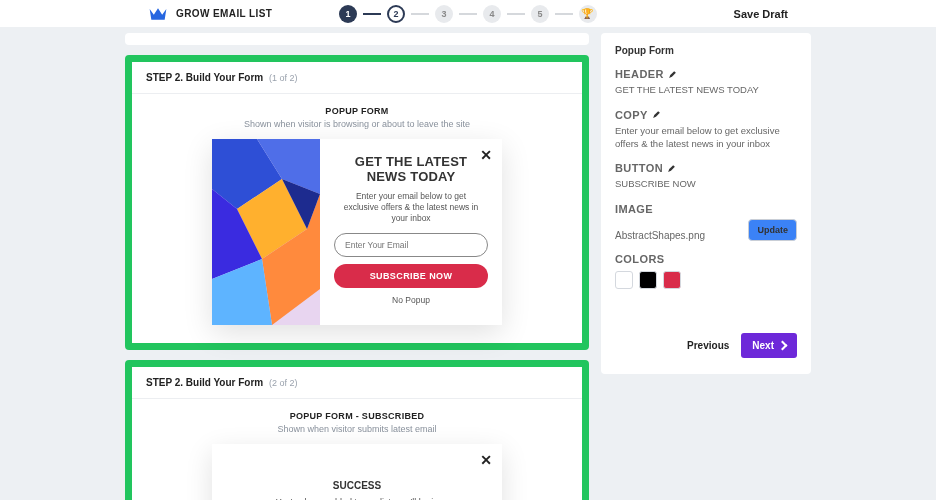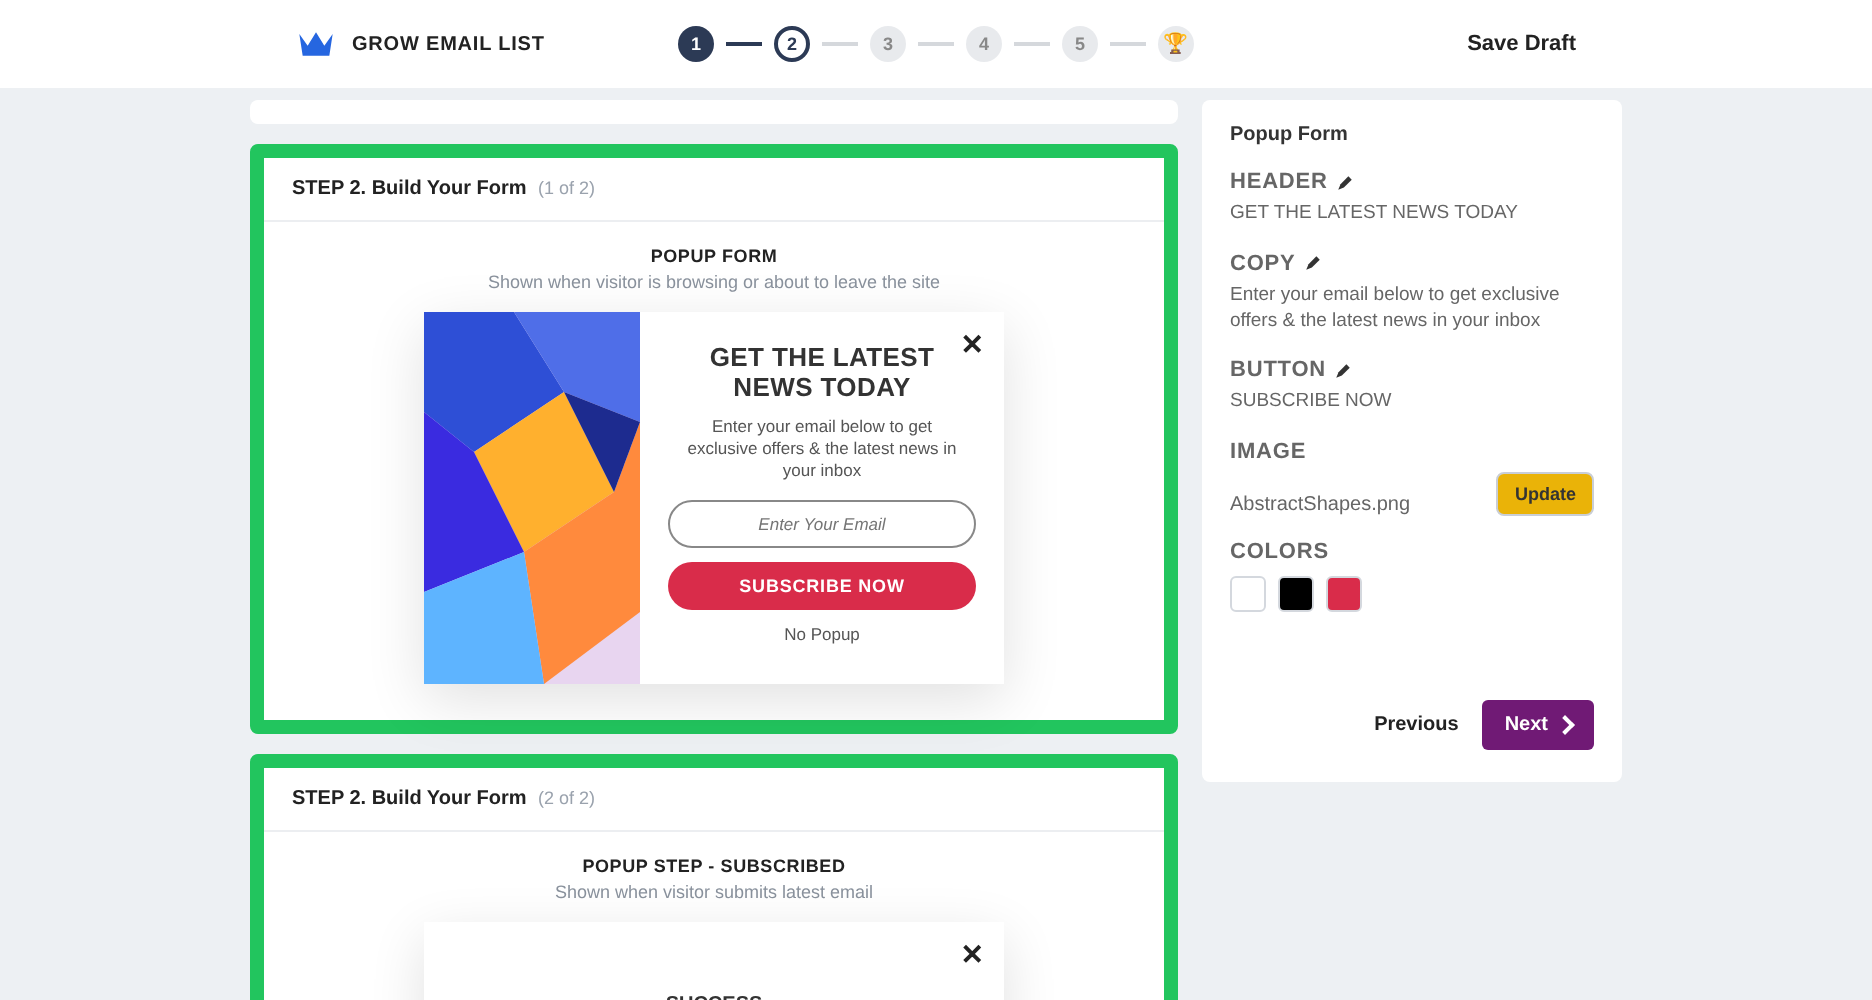--- a/index.html
+++ b/index.html
@@ -1,18 +1,18 @@
 <!DOCTYPE html>
 <html><head>
   <meta charset="utf-8">
   <style>
     * { box-sizing: border-box; margin: 0; padding: 0; }
     body { font-family: -apple-system, BlinkMacSystemFont, "Segoe UI", Arial, sans-serif; background: #edf0f3; width: 936px; height: 500px; overflow: hidden; color: #333; }
     
-    .topbar { background: #fff; height: 44px; display: flex; align-items: center; padding: 0 28px; position: relative; }
+    .topbar { background: #fff; height: 27px; display: flex; align-items: center; padding: 0 28px; position: relative; }
     .brand { display: flex; align-items: center; gap: 8px; margin-left: 120px; }
     .crown-icon { width: 20px; height: 16px; }
     .brand-title { font-size: 10px; font-weight: 700; letter-spacing: 0.4px; color: #222; }
     
     .stepper { position: absolute; left: 50%; transform: translateX(-50%); display: flex; align-items: center; gap: 6px; }
     .step-circle { width: 18px; height: 18px; border-radius: 50%; display: flex; align-items: center; justify-content: center; font-size: 9px; font-weight: 600; }
     .step-done { background: #2c3a55; color: #fff; }
     .step-active { background: #fff; color: #2c3a55; border: 2px solid #2c3a55; width: 18px; height: 18px; }
     .step-future { background: #e8eaed; color: #888; }
     .step-connector { width: 18px; height: 2px; background: #2c3a55; }
@@ -34,45 +34,45 @@
     .section-title { font-size: 9px; font-weight: 700; color: #222; letter-spacing: 0.3px; }
     .section-desc { font-size: 9px; color: #8a929d; margin-top: 3px; }
     
     .preview-wrap { margin: 10px auto 0; width: 290px; background: #fff; box-shadow: 0 8px 28px rgba(0,0,0,0.12); display: flex; position: relative; }
     .preview-image { width: 108px; height: 186px; }
     .abstract-svg { width: 100%; height: 100%; display: block; }
     .preview-right { flex: 1; padding: 16px 14px 10px; position: relative; text-align: center; }
     .close-x { position: absolute; top: 8px; right: 10px; font-size: 14px; font-weight: 700; color: #222; cursor: pointer; }
     .preview-title { font-size: 13px; font-weight: 800; line-height: 1.15; letter-spacing: 0.2px; }
     .preview-copy { font-size: 8.5px; color: #555; margin-top: 6px; line-height: 1.3; padding: 0 4px; }
-    .preview-input { margin-top: 9px; width: 100%; border-radius: 999px; border: 1px solid #888; font-size: 8.5px; padding: 6px 10px; color: #888; text-align: center; font-style: italic; }
+    .preview-input { margin-top: 9px; width: 100%; border-radius: 999px; border: 1px solid #888; font-size: 8.5px; padding: 6px 10px; color: #888; text-align: left; }
     .preview-btn { margin-top: 7px; width: 100%; border-radius: 999px; background: #d92c4a; color: #fff; border: none; font-size: 9px; font-weight: 800; padding: 7px 0; letter-spacing: 0.4px; cursor: pointer; }
     .preview-nothanks { font-size: 8.5px; color: #555; margin-top: 7px; cursor: pointer; }
     
     .preview-wrap.subscribed { width: 290px; height: auto; padding: 24px 40px 18px; display: block; }
     .success-title { font-size: 10px; font-weight: 800; margin-top: 12px; }
     .success-body { font-size: 9px; color: #555; margin-top: 6px; }
     
     .right-col { width: 210px; }
     .panel { background: #fff; border-radius: 4px; padding: 12px 14px; display: flex; flex-direction: column; }
     .panel-title { font-size: 10px; font-weight: 700; margin-bottom: 10px; }
     .field-label { font-size: 11px; font-weight: 700; letter-spacing: 0.4px; color: #666; display: flex; align-items: center; gap: 4px; margin-top: 2px; }
     .pencil-icon { width: 9px; height: 9px; }
     .field-value { font-size: 9.5px; color: #666; margin-top: 4px; margin-bottom: 10px; line-height: 1.35; }
     
     .image-row { display: flex; align-items: flex-end; justify-content: space-between; margin-top: 4px; margin-bottom: 10px; }
     .image-name { font-size: 10px; color: #666; }
-    .update-btn { font-size: 9px; font-weight: 700; border: 1px solid #c9ced6; background: #eab308; border-radius: 4px; padding: 5px 8px; cursor: pointer; color: #333; }
+    .update-btn { font-size: 9px; font-weight: 700; border: 1px solid #c9ced6; background: #3b82f6; border-radius: 4px; padding: 5px 8px; cursor: pointer; color: #333; }
     
     .swatches { display: flex; gap: 6px; margin-top: 6px; }
     .swatch { width: 18px; height: 18px; border-radius: 3px; border: 1px solid #d4d8de; cursor: pointer; }
     
     .nav-row { display: flex; justify-content: flex-end; align-items: center; gap: 12px; margin-top: 44px; padding-bottom: 4px; }
     .prev-link { font-size: 10px; font-weight: 700; color: #222; cursor: pointer; }
-    .next-btn { background: #701a75; color: #fff; font-size: 10px; font-weight: 700; border: none; border-radius: 3px; padding: 7px 11px; display: flex; align-items: center; gap: 5px; cursor: pointer; }
+    .next-btn { background: #6d28d9; color: #fff; font-size: 10px; font-weight: 700; border: none; border-radius: 3px; padding: 7px 11px; display: flex; align-items: center; gap: 5px; cursor: pointer; }
     .chev { width: 7px; height: 7px; border-top: 2px solid #fff; border-right: 2px solid #fff; transform: rotate(45deg); }
   </style>
 </head>
 <body>
 
 <div class="topbar">
   <div class="brand">
     <svg class="crown-icon" viewBox="0 0 24 18">
         <path d="M2 3 L7 10 L12 2 L17 10 L22 3 L20 16 L4 16 Z" fill="#2666e0"></path>
       </svg>
@@ -131,21 +131,21 @@
         </div>
       </div>
     </div>
 
     <div class="card">
       <div class="card-header">
         <span>STEP 2. Build Your Form</span>
         <span class="sub">(2 of 2)</span>
       </div>
       <div class="card-body">
-        <div class="section-title">POPUP STEP - SUBSCRIBED</div>
+        <div class="section-title">POPUP FORM - SUBSCRIBED</div>
         <div class="section-desc">Shown when visitor submits latest email</div>
         <div class="preview-wrap subscribed">
           <span class="close-x">✕</span>
           <div class="success-title">SUCCESS</div>
           <div class="success-body">You've been added to our list - we'll be in</div>
         </div>
       </div>
     </div>
   </div>
 

